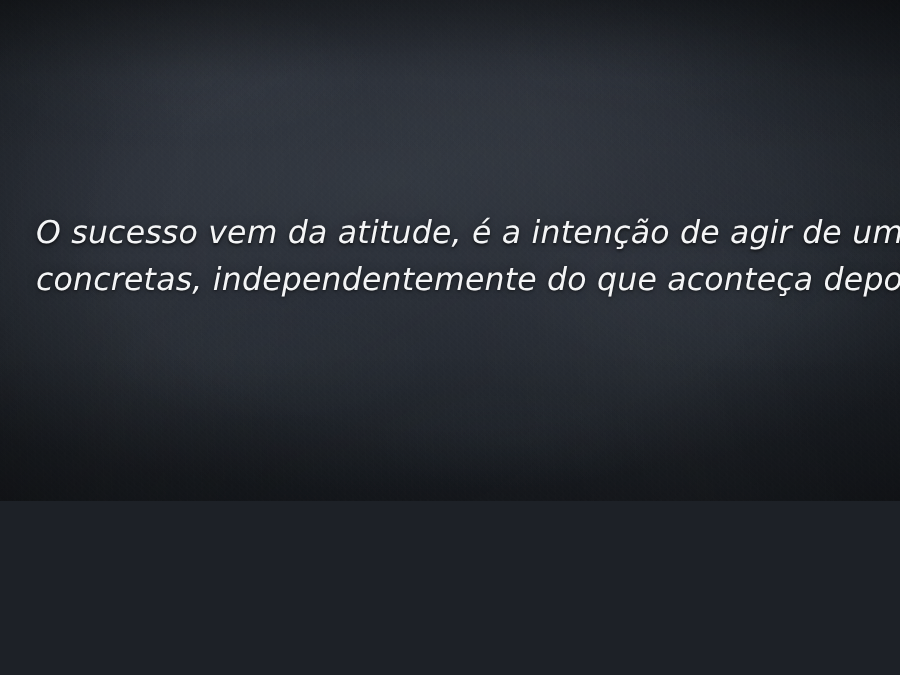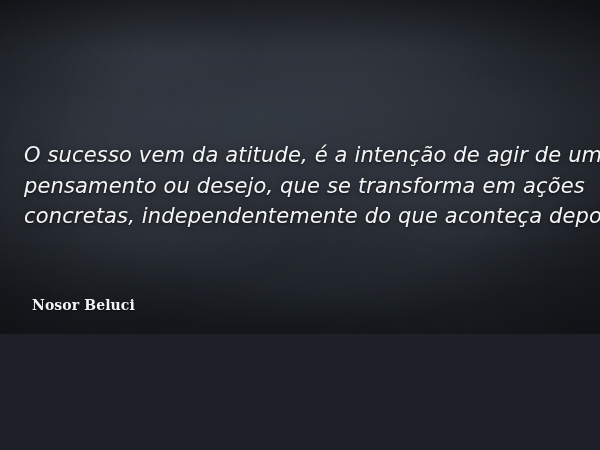--- a/index.html
+++ b/index.html
@@ -116,19 +116,17 @@
 
   <div class="board-base"></div>
   <div class="board-smudge-a"></div>
   <div class="board-smudge-b"></div>
   <div class="board-grain"></div>
   <div class="board-vignette"></div>
   <div class="board-topshade"></div>
 
   <div id="quote-block">
     <span class="quote-line">O sucesso vem da atitude, é a intenção de agir de um</span>
-    <span class="quote-line">pensamento ou desejo, que se transforma em ações</span>
     <span class="quote-line">concretas, independentemente do que aconteça depois.</span>
   </div>
 
-  <div id="author">Nosor Beluci</div>
 
 </div>
 
 </body></html>

